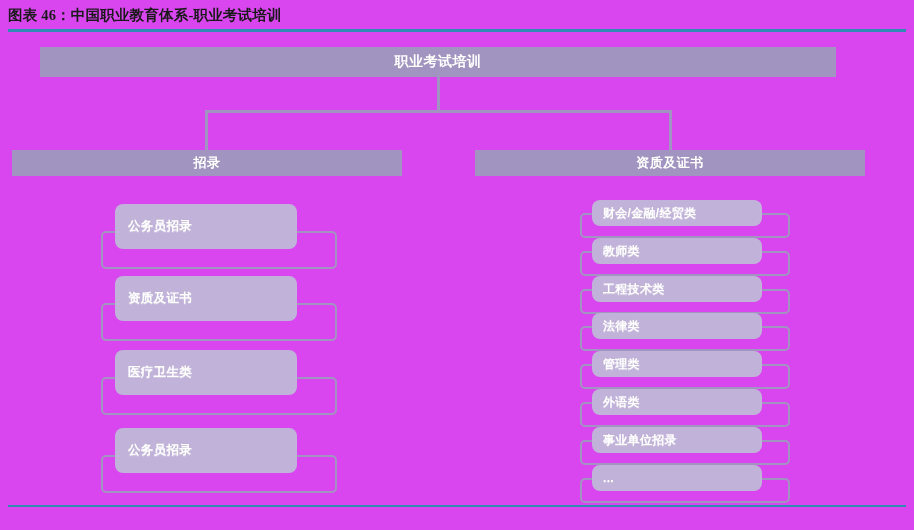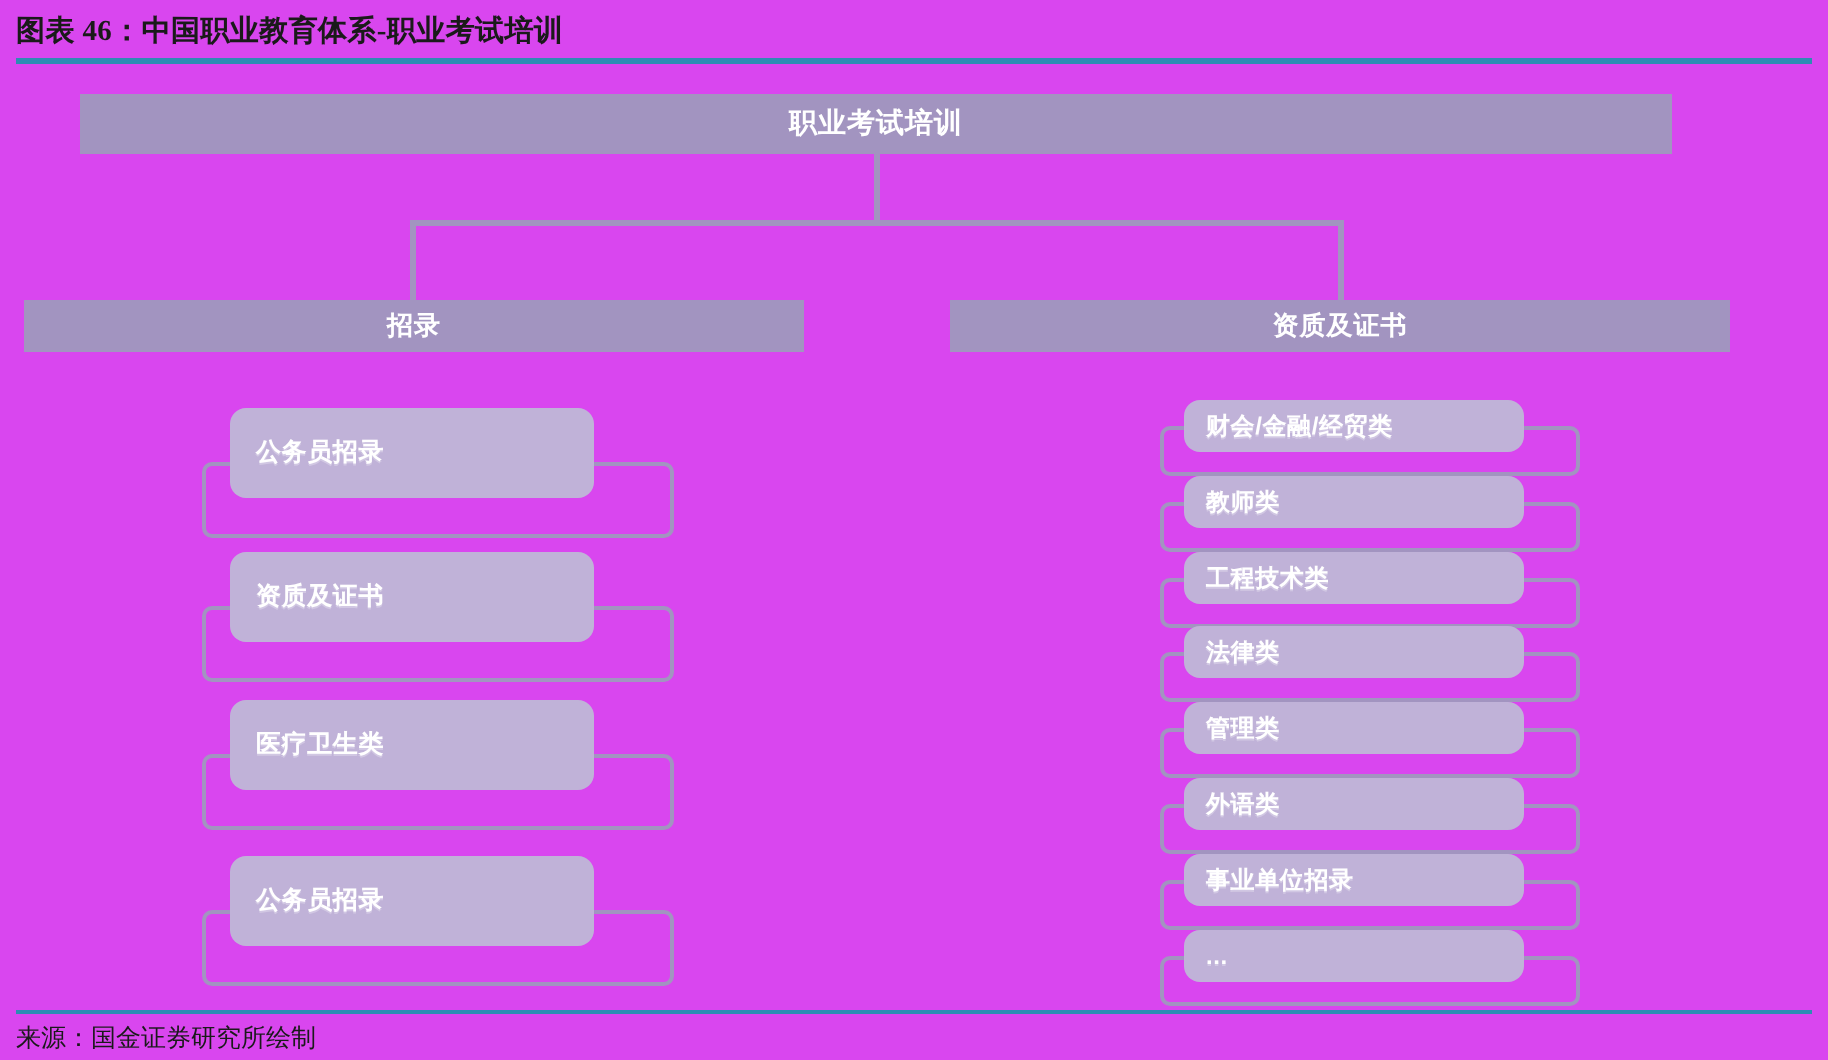--- a/index.html
+++ b/index.html
@@ -214,15 +214,14 @@
   <div class="leaf col-right" style="left:0px; top:427px;">
     <div class="outline"></div>
     <div class="fill">事业单位招录</div>
   </div>
   <div class="leaf col-right" style="left:0px; top:465px;">
     <div class="outline"></div>
     <div class="fill">...</div>
   </div>
 
   <div class="rule-bottom"></div>
-  <div class="fig-source">来源：国金证券研究所绘制</div>
 
 </div>
 
 </body></html>

